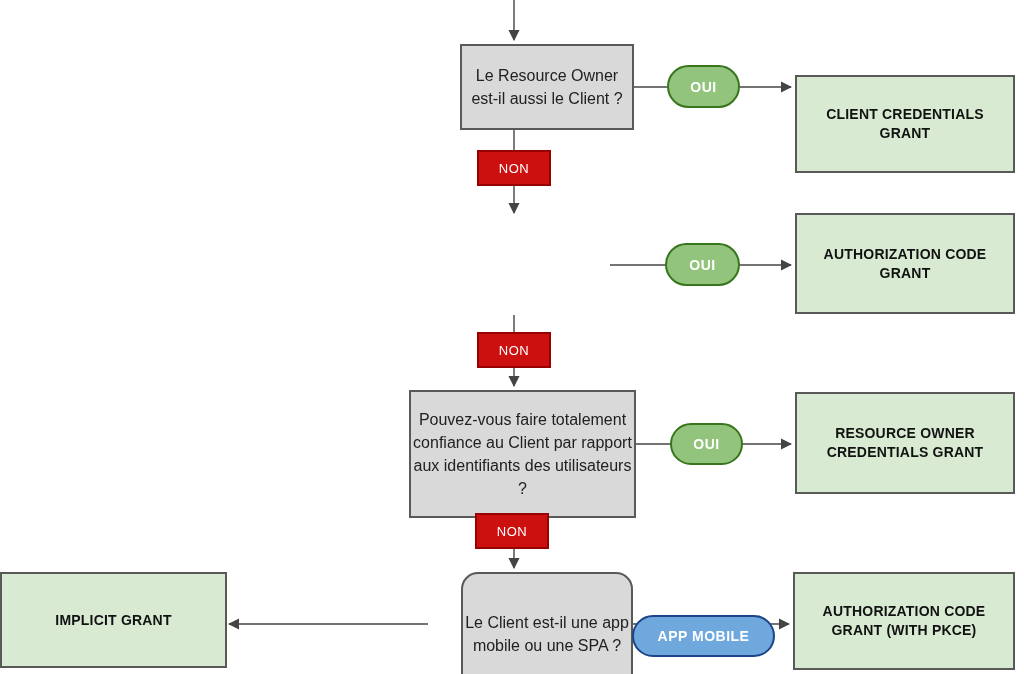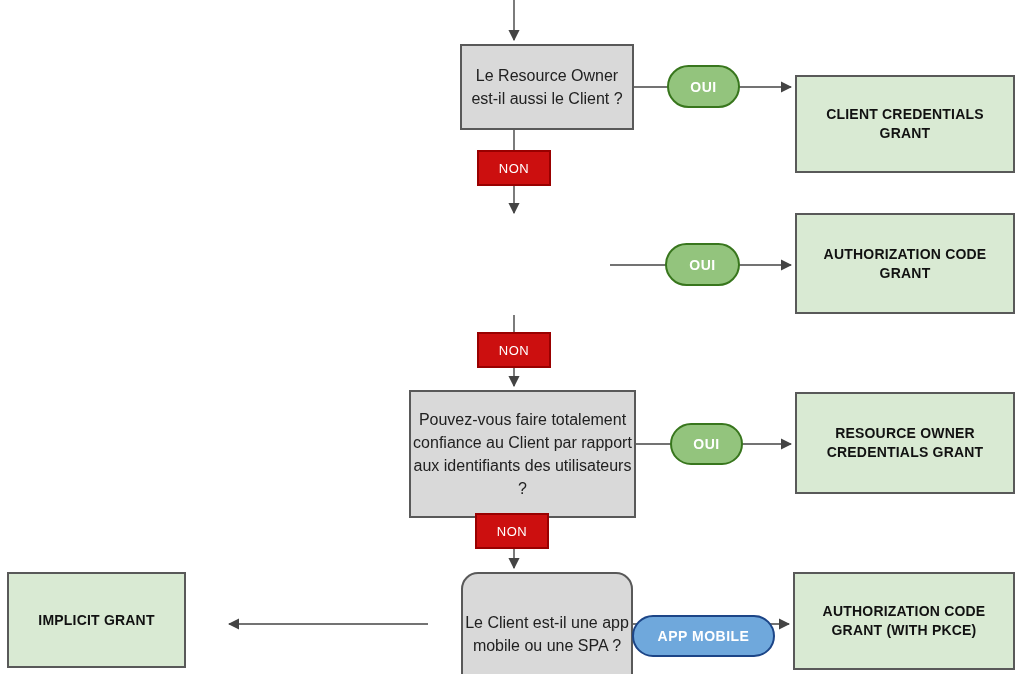--- a/index.html
+++ b/index.html
@@ -113,21 +113,21 @@
 
   <div class="node result" style="left:795px; top:213px; width:220px; height:101px;">AUTHORIZATION CODE
 GRANT</div>
 
   <div class="node result" style="left:795px; top:392px; width:220px; height:102px;">RESOURCE OWNER
 CREDENTIALS GRANT</div>
 
   <div class="node result" style="left:793px; top:572px; width:222px; height:98px;">AUTHORIZATION CODE
 GRANT (WITH PKCE)</div>
 
-  <div class="node result" style="left:7px; top:572px; width:179px; height:96px;">IMPLICIT GRANT</div>
+  <div class="node result" style="left:0; top:572px; width:227px; height:96px;">IMPLICIT GRANT</div>
 
   <div class="pill oui" style="left:667px; top:65px; width:73px; height:43px;">OUI</div>
   <div class="pill oui" style="left:665px; top:243px; width:75px; height:43px;">OUI</div>
   <div class="pill oui" style="left:670px; top:423px; width:73px; height:42px;">OUI</div>
 
   <div class="tag non" style="left:477px; top:150px; width:74px; height:36px;">NON</div>
   <div class="tag non" style="left:477px; top:332px; width:74px; height:36px;">NON</div>
   <div class="tag non" style="left:475px; top:513px; width:74px; height:36px;">NON</div>
 
   <div class="pill app-mobile" style="left:632px; top:603px; width:143px; height:42px;">APP MOBILE</div>

